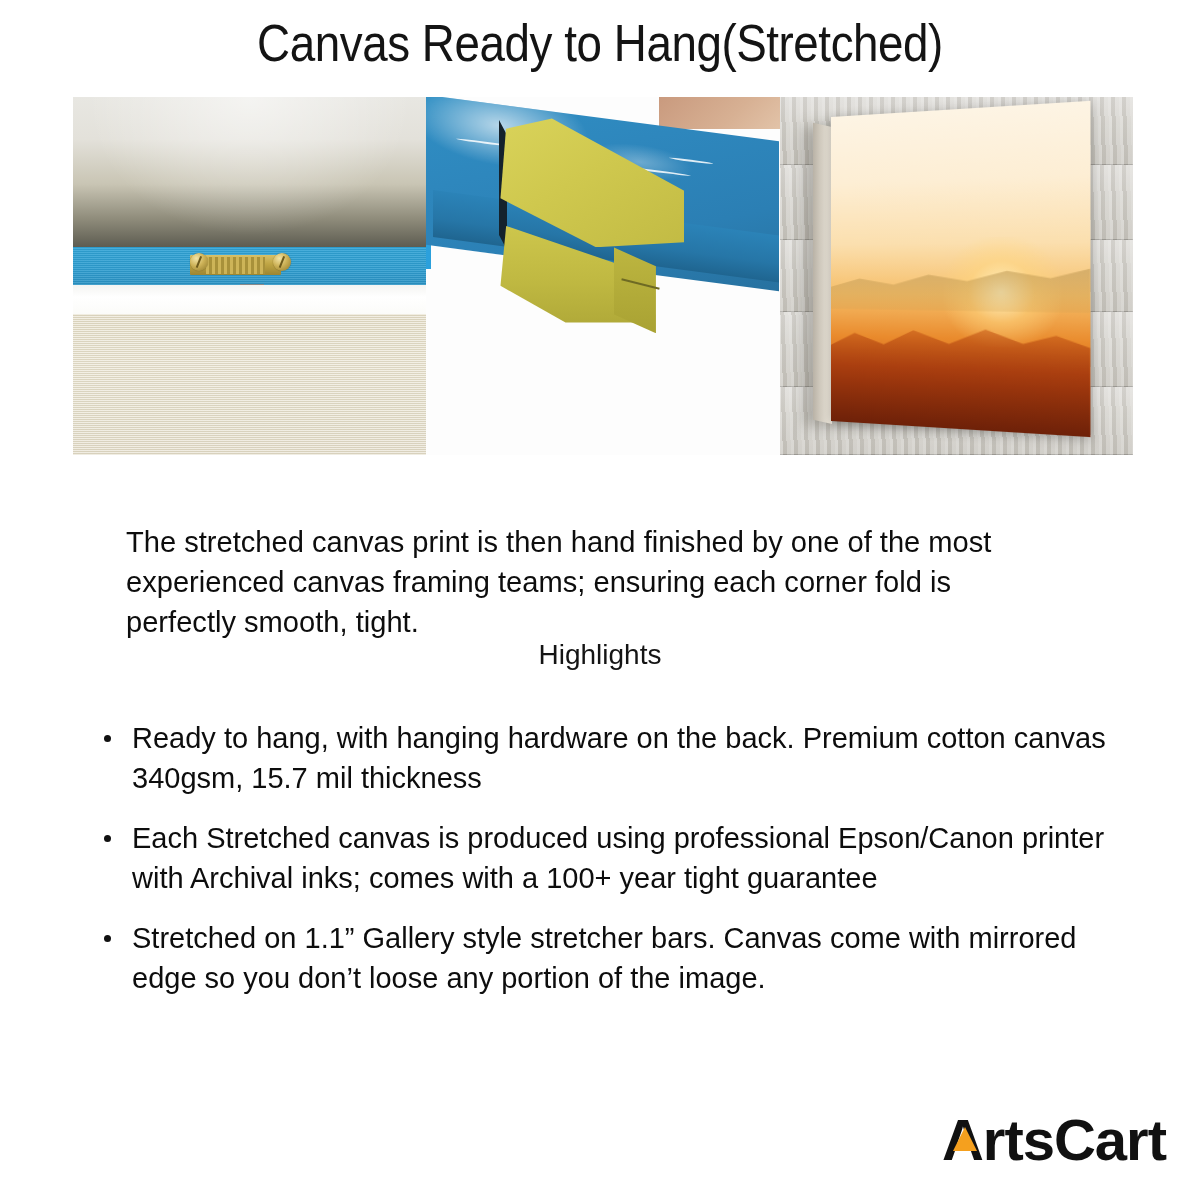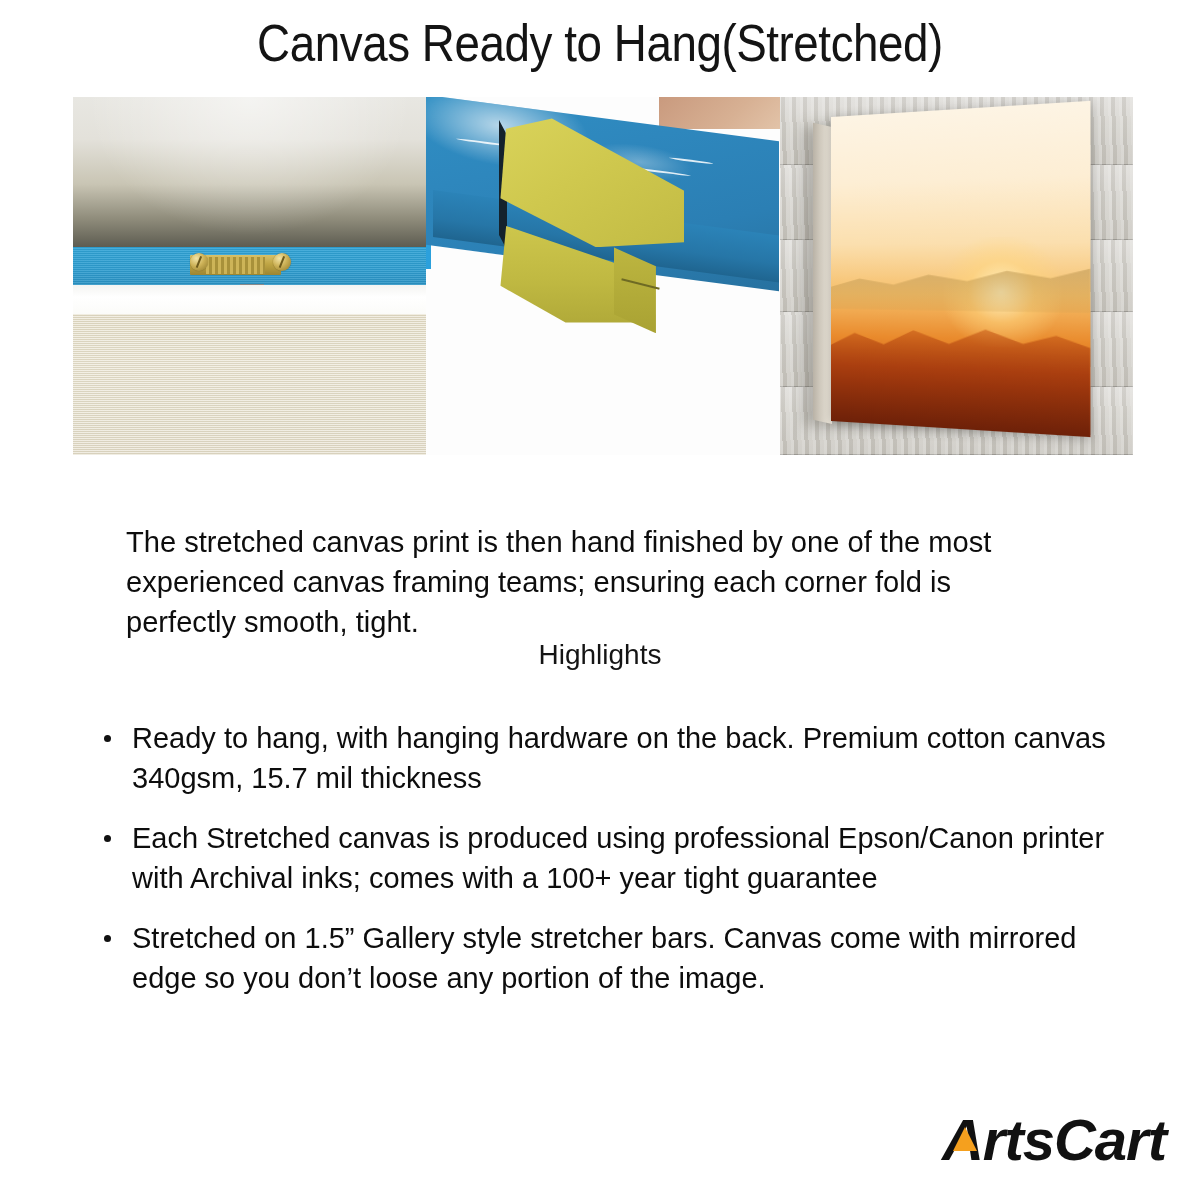--- a/index.html
+++ b/index.html
@@ -302,21 +302,20 @@
   }
 
   
   .logo {
     position: absolute;
     right: 34px;
     bottom: 30px;
     display: flex;
     align-items: center;
     height: 60px;
-    font-style: italic;
   }
   .logo-text {
     position: relative;
     font-size: 58px;
     font-weight: bold;
     letter-spacing: -1px;
     color: #111111;
     line-height: 58px;
   }
   .logo-tri {
@@ -393,21 +392,21 @@
   <li class="bullet">
     <span class="dot"></span>
     <span>Ready to hang,  with hanging hardware on the back.  Premium cotton canvas 340gsm, 15.7 mil thickness</span>
   </li>
   <li class="bullet">
     <span class="dot"></span>
     <span>Each Stretched canvas is produced using professional Epson/Canon printer with Archival inks; comes with a 100+ year tight guarantee</span>
   </li>
   <li class="bullet">
     <span class="dot"></span>
-    <span>Stretched on 1.5” Gallery style stretcher bars. Canvas come with mirrored edge so you don’t loose any portion of the image.</span>
+    <span>Stretched on 1.1” Gallery style stretcher bars. Canvas come with mirrored edge so you don’t loose any portion of the image.</span>
   </li>
 </ul>
 
 <div class="logo">
   <div class="logo-text">
     <span>ArtsCart</span>
     <span class="logo-tri"></span>
   </div>
 </div>
 

